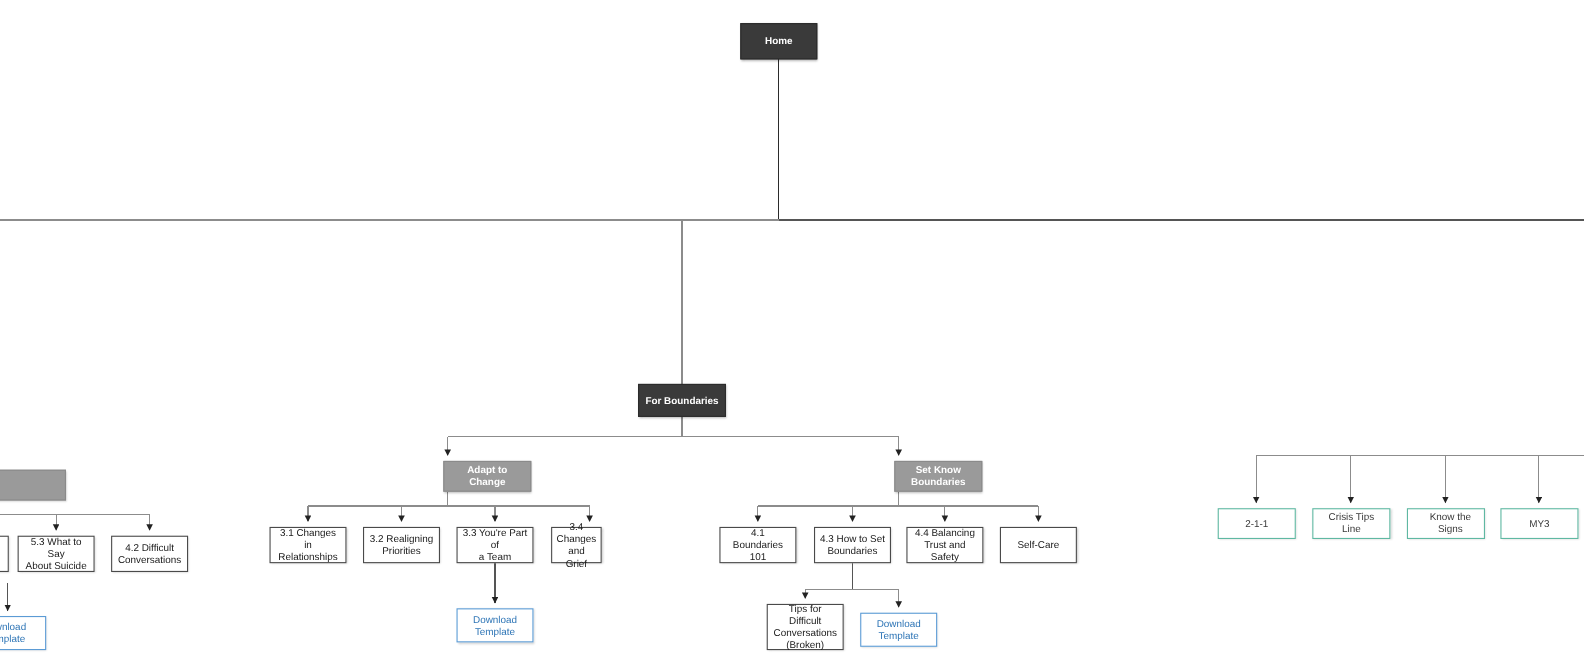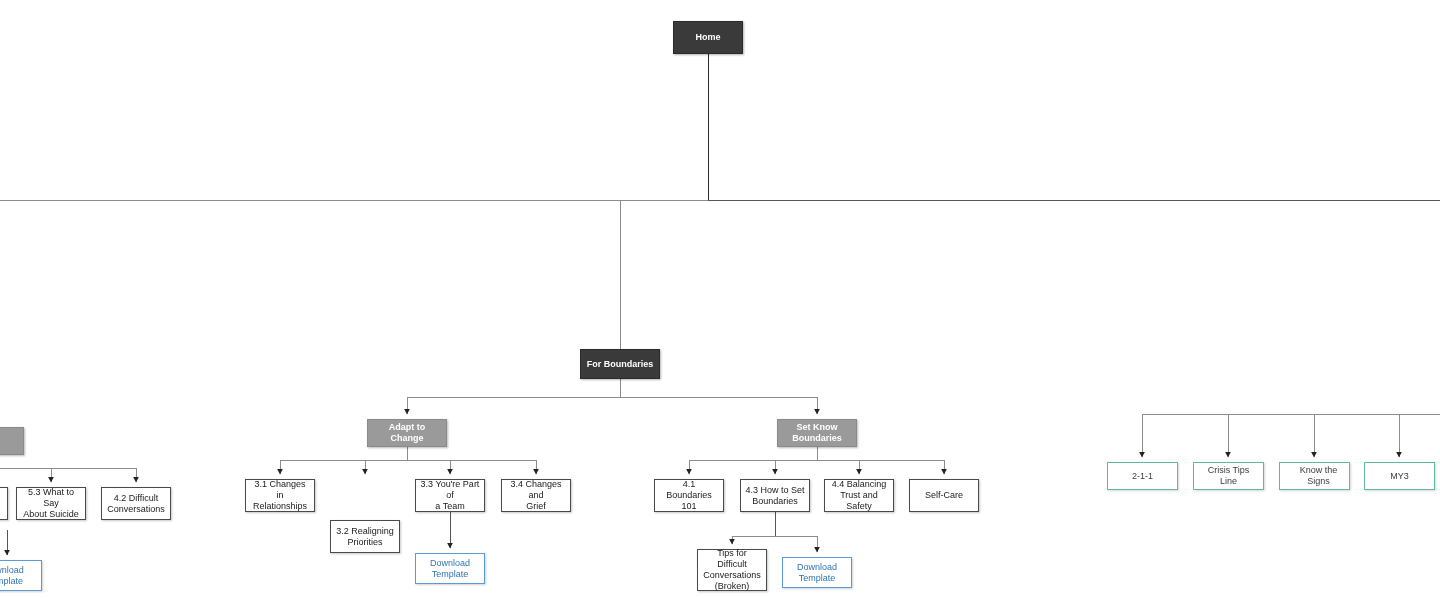--- a/index.html
+++ b/index.html
@@ -47,20 +47,21 @@
     font-weight: bold;
     box-shadow: 1px 1px 2px rgba(0,0,0,0.30);
   }
   
   .node.gray {
     background: #9a9a9a;
     border: 1px solid #8a8a8a;
     color: #ffffff;
     font-weight: bold;
     box-shadow: 1px 1px 2px rgba(0,0,0,0.28);
+    margin-left: 36px;
   }
   
   .node.plain {
     background: #ffffff;
     border: 1px solid #4a4a4a;
     color: #1a1a1a;
     font-weight: normal;
     box-shadow: 1px 1px 2px rgba(0,0,0,0.22);
   }
   
@@ -159,29 +160,29 @@
         <span class="lbl">Adapt to Change</span>
       </div>
       <div class="node gray" style="left: 777px; top: 419px; width: 80px; height: 28px;">
         <span class="lbl">Set Know
 Boundaries</span>
       </div>
       <div class="node plain" style="left: 245px; top: 479px; width: 70px; height: 33px;">
         <span class="lbl">3.1 Changes in
 Relationships</span>
       </div>
-      <div class="node plain" style="left: 330px; top: 479px; width: 70px; height: 33px; margin-top: 41px;">
+      <div class="node plain" style="left: 330px; top: 479px; width: 70px; height: 33px;">
         <span class="lbl">3.2 Realigning
 Priorities</span>
       </div>
       <div class="node plain" style="left: 415px; top: 479px; width: 70px; height: 33px;">
         <span class="lbl">3.3 You're Part of
 a Team</span>
       </div>
-      <div class="node plain" style="left: 501px; top: 479px; width: 70px; height: 33px;">
+      <div class="node plain" style="left: 501px; top: 479px; width: 46px; height: 33px;">
         <span class="lbl">3.4 Changes and
 Grief</span>
       </div>
       <div class="node plain" style="left: 654px; top: 479px; width: 70px; height: 33px;">
         <span class="lbl">4.1 Boundaries
 101</span>
       </div>
       <div class="node plain" style="left: 740px; top: 479px; width: 70px; height: 33px;">
         <span class="lbl">4.3 How to Set
 Boundaries</span>

